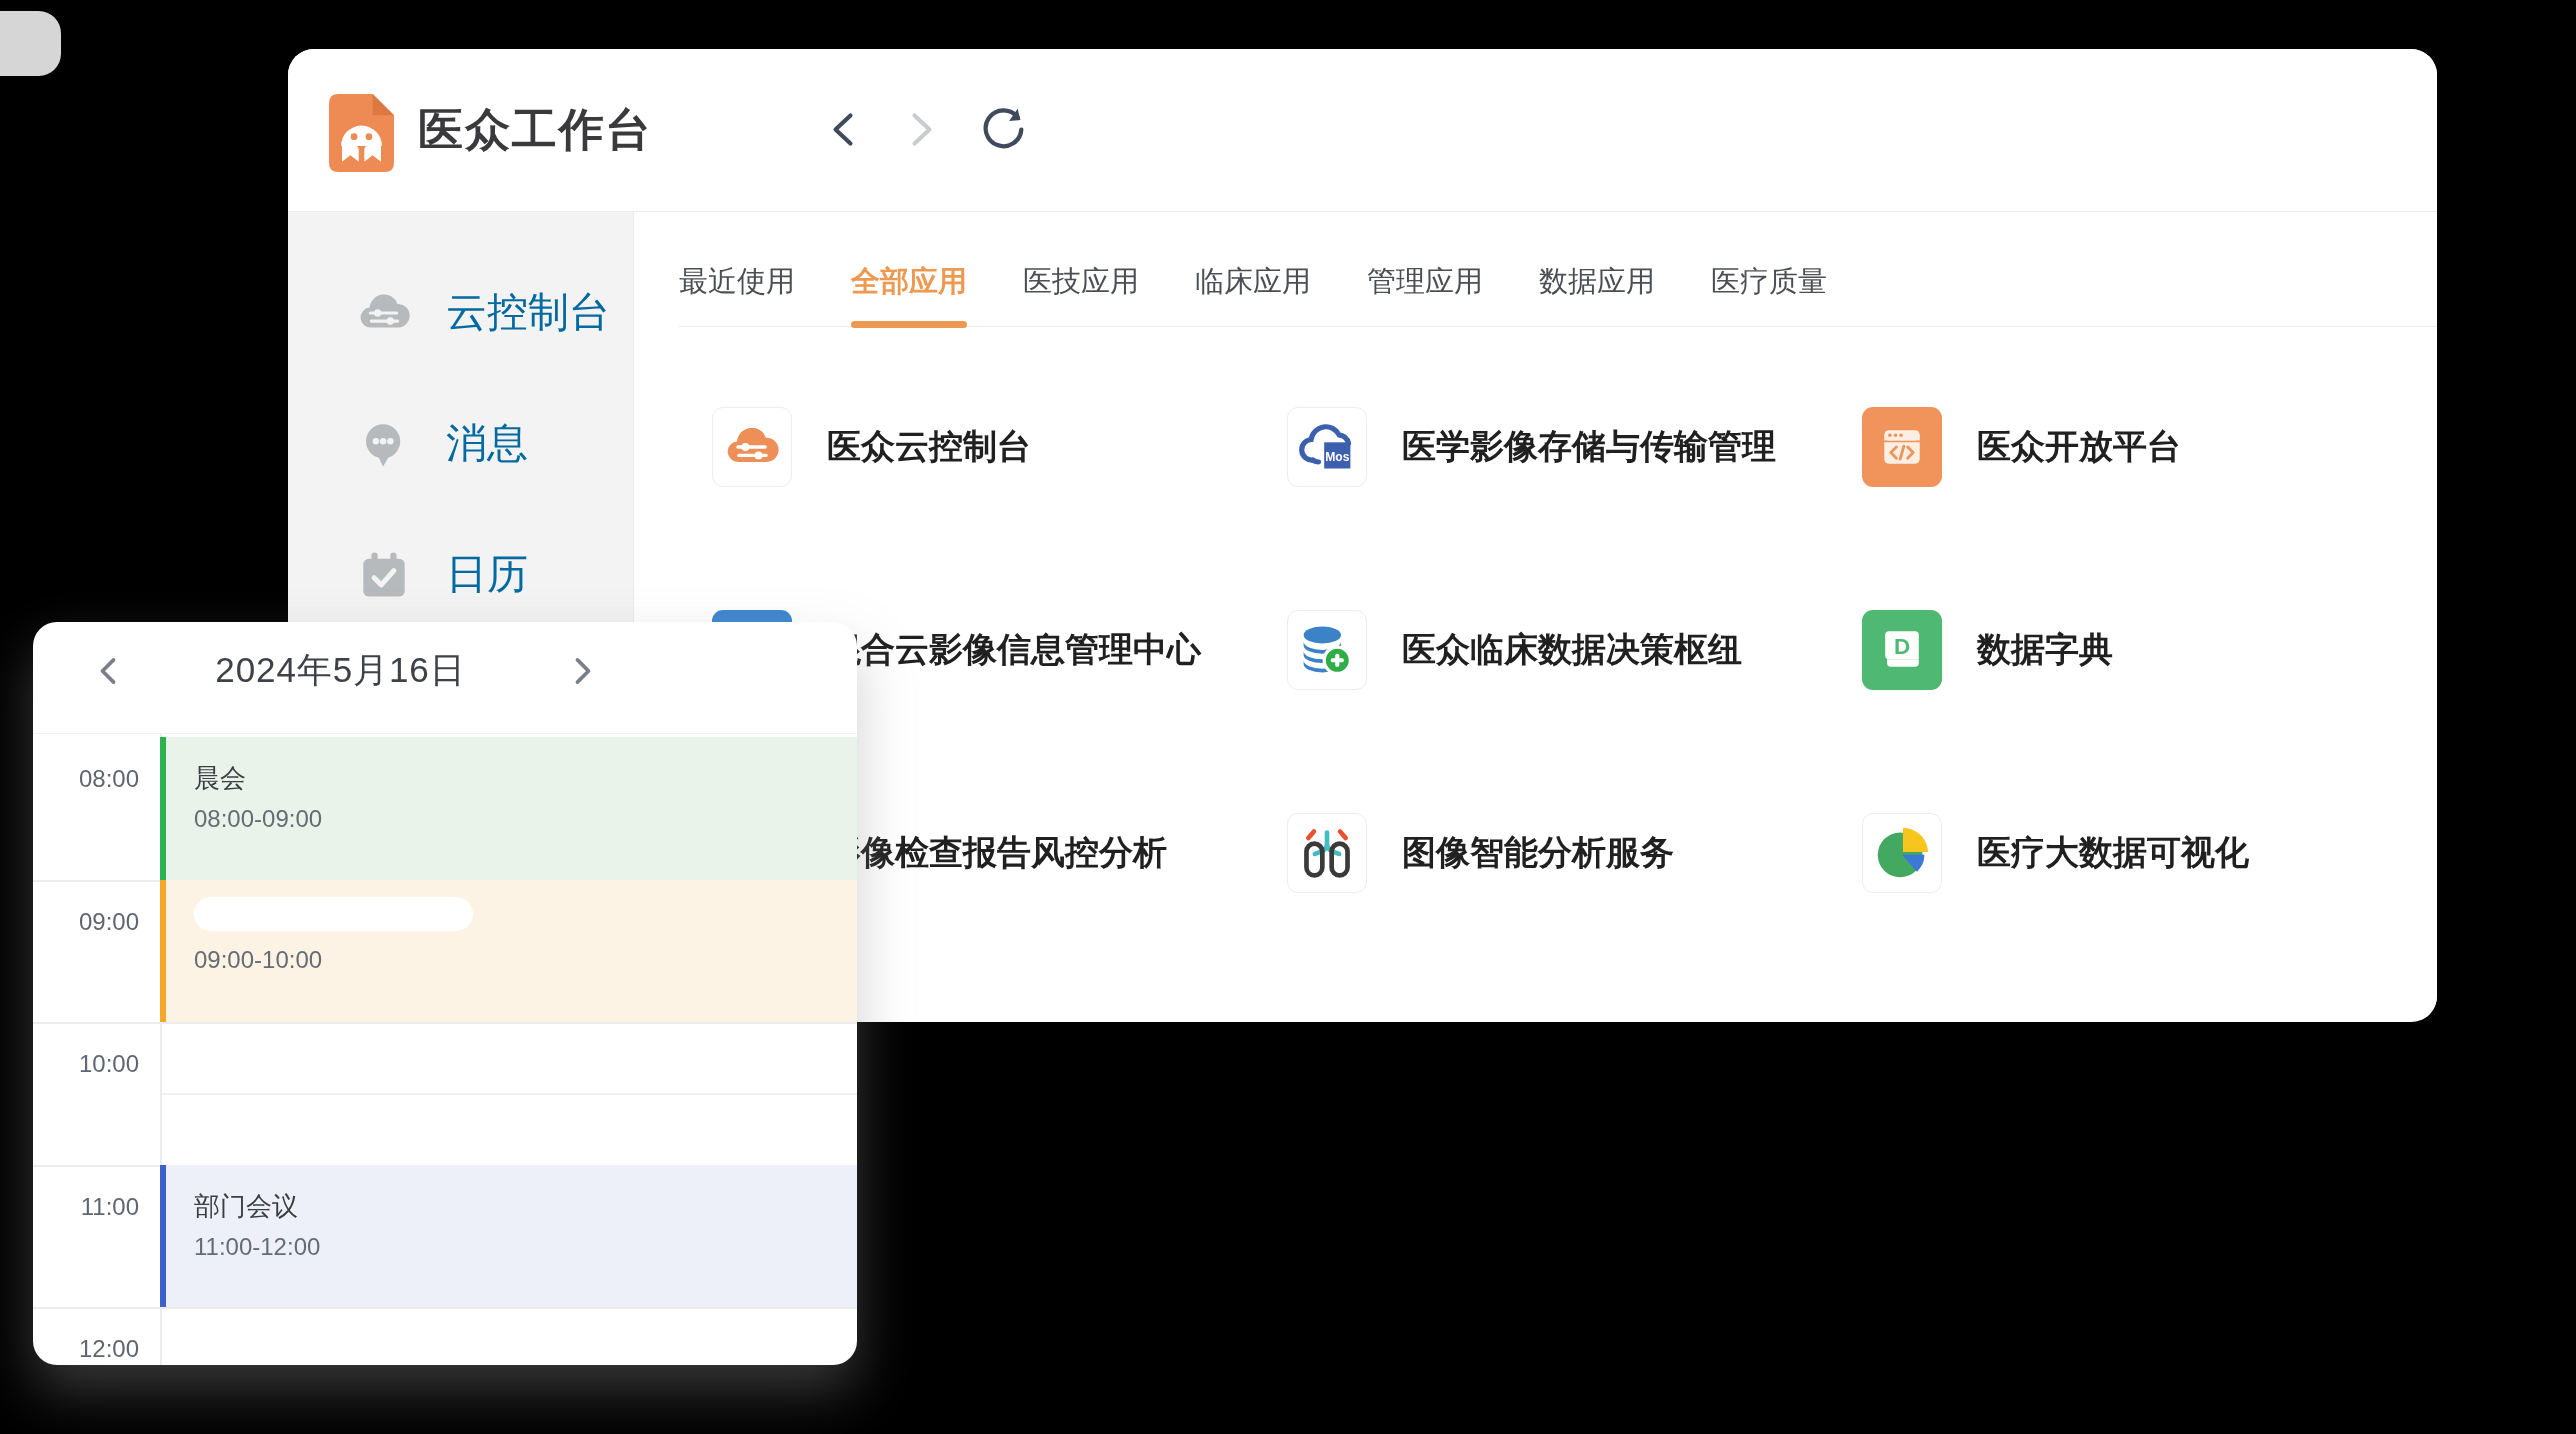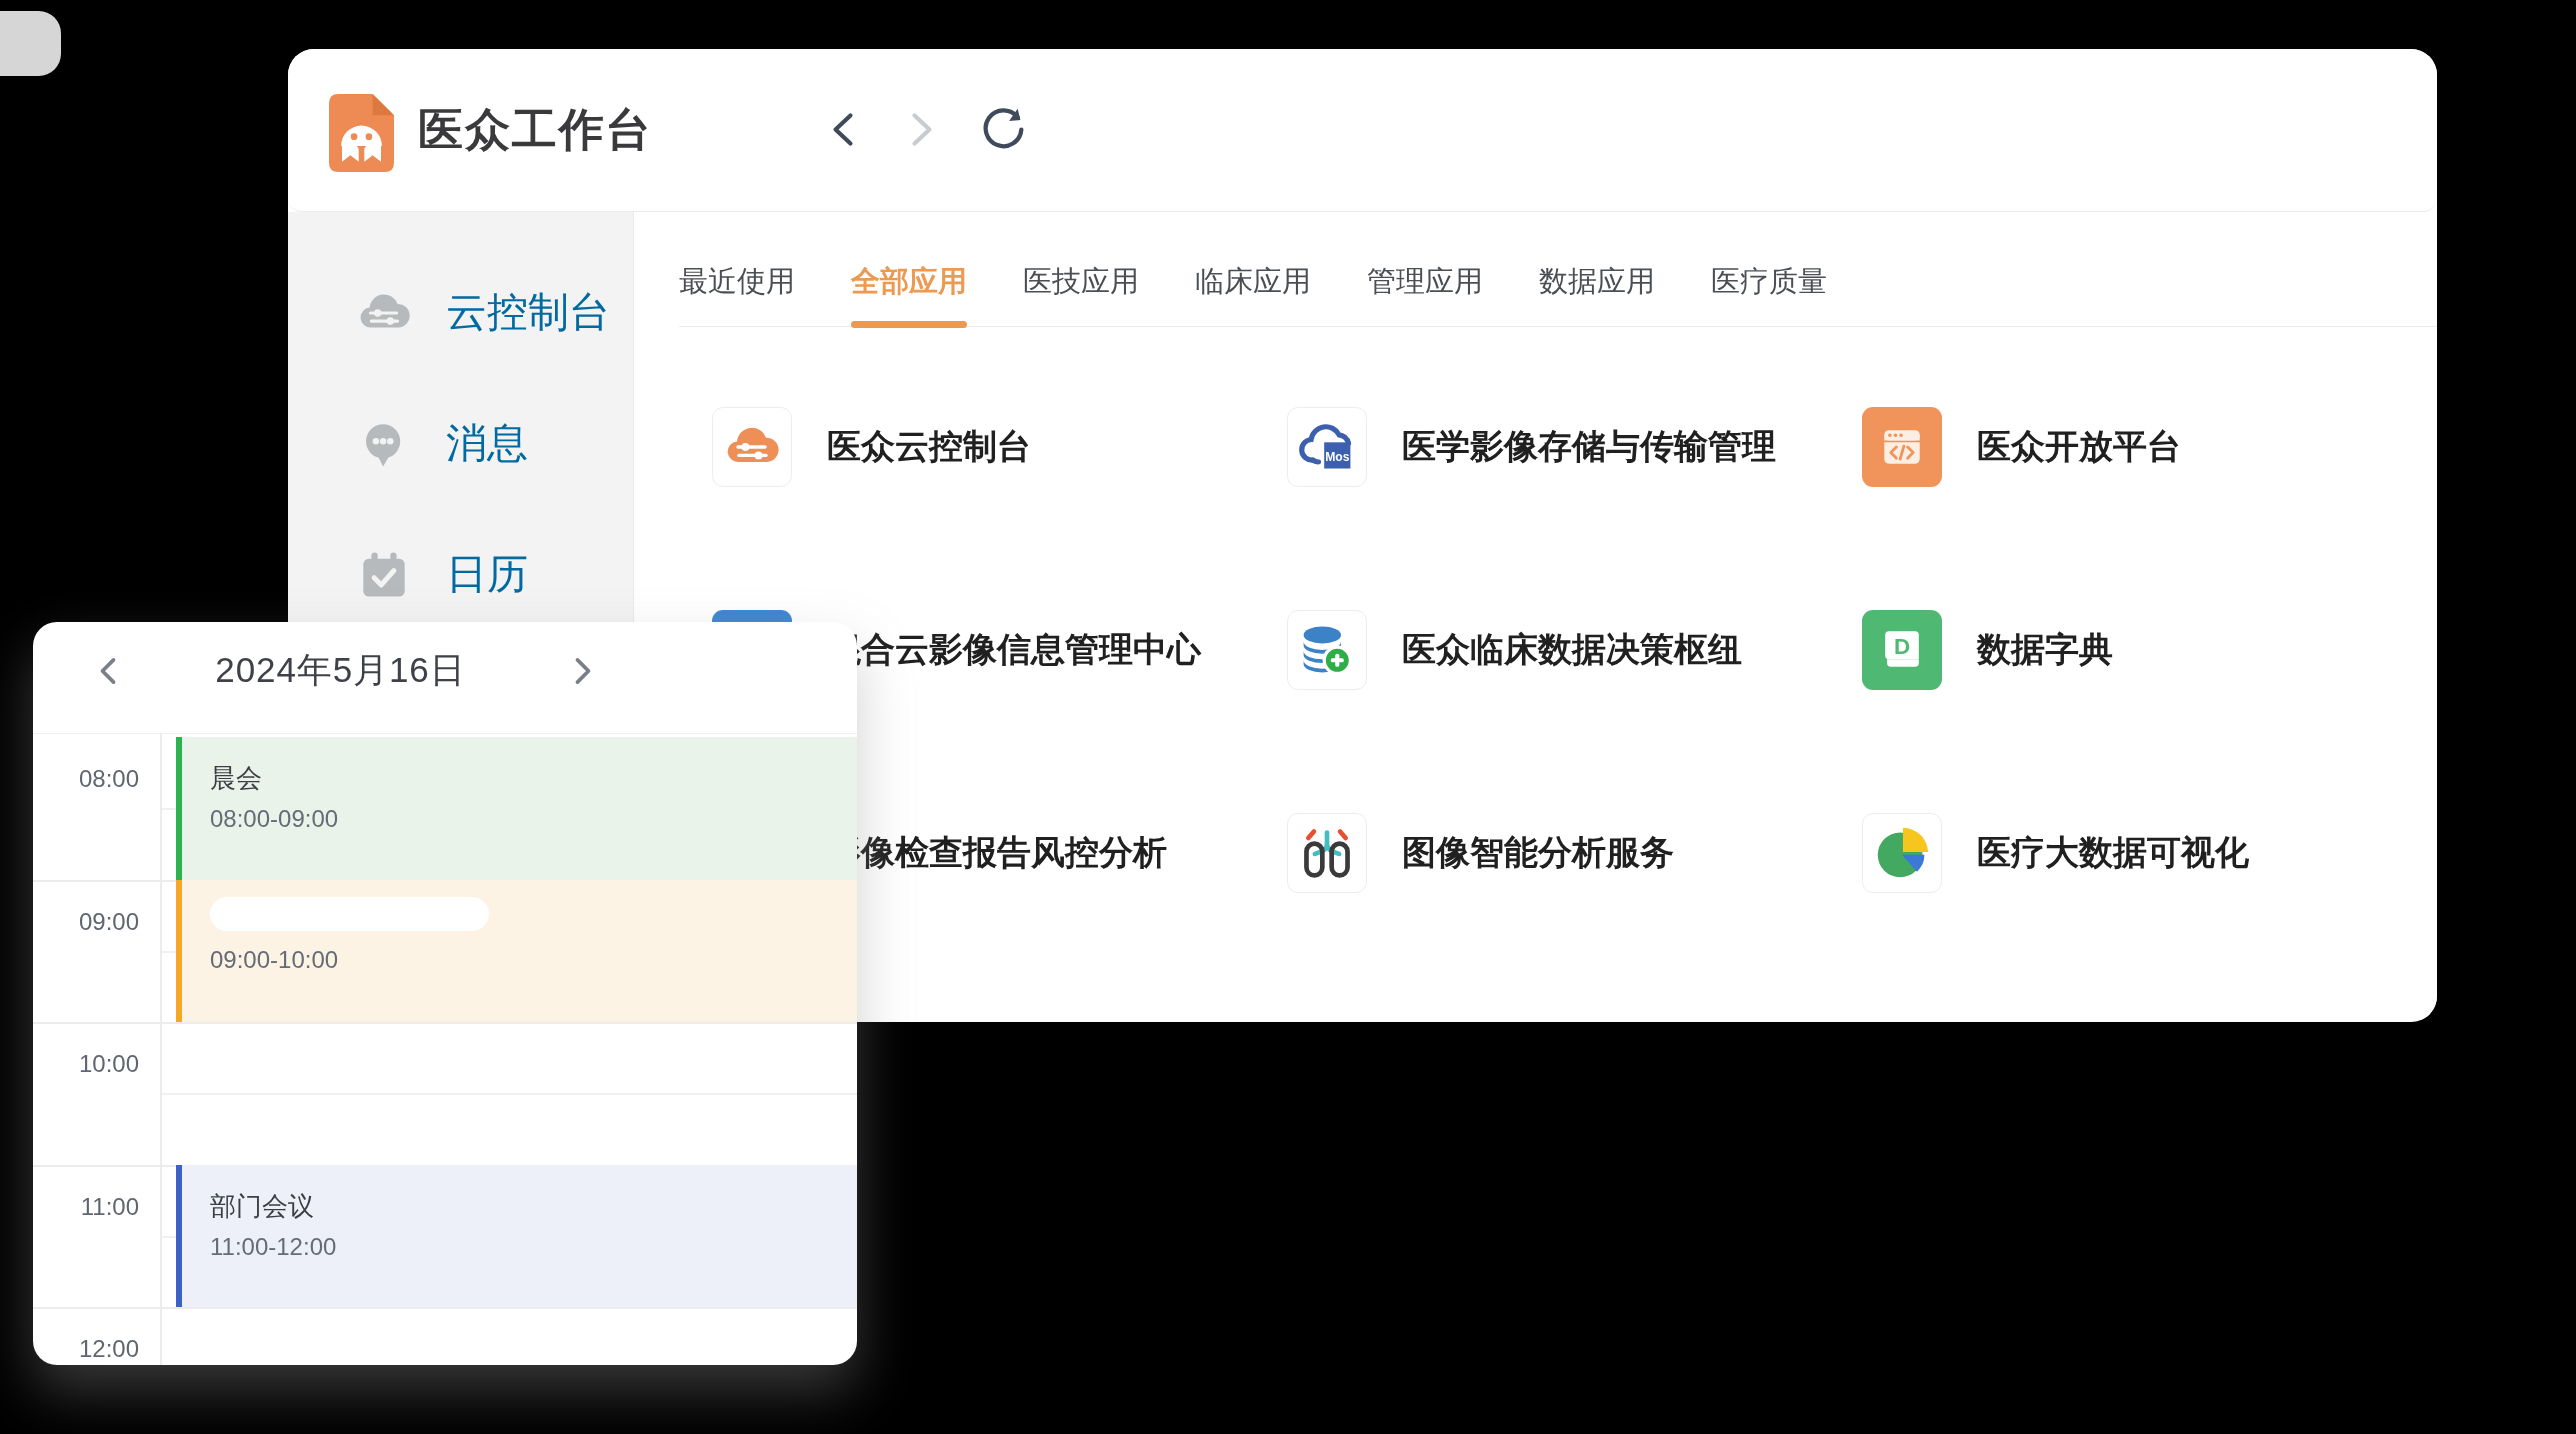--- a/index.html
+++ b/index.html
@@ -8,21 +8,21 @@
   #stage { position:relative; width:2576px; height:1434px; background:#000; overflow:hidden; }
 
   
   .bg-corner { position:absolute; left:-28px; top:11.2px; width:89px; height:65px;
     background:#d6d6d6; border-radius:22.3px; }
 
   
   .window { position:absolute; left:288px; top:49px; width:2149px; height:973px;
     background:#fff; border-radius:26px; overflow:hidden; }
 
-  .win-header { position:relative; height:163px; background:#fff; border-bottom:1.9px solid #ececec;border-radius:14px; }
+  .win-header { position:relative; height:163px; background:#fff; border-bottom:1.9px solid #ececec; }
   .logo { position:absolute; left:41px; top:45px; width:65px; height:78px; }
   .win-title { position:absolute; left:130px; top:0; height:161px; display:flex; align-items:center;
     font-size:45px; font-weight:700; color:#3a3a3c; letter-spacing:1.9px; }
   .nav-btn { position:absolute; top:0; height:161px; display:flex; align-items:center; cursor:pointer; }
   .nav-back { left:538px; } .nav-forward { left:617px; } .nav-refresh { left:692px; }
 
   .win-body { display:flex; height:808px; }
 
   
   .sidebar { width:524px; background:#f2f3f2; border-right:1.9px solid #eaeaea; padding-top:56px; }
@@ -57,21 +57,21 @@
   .cal-chev.prev { left:63px; } .cal-chev.next { left:538px; }
   .cal-date { position:absolute; left:98px; top:0; width:419px; height:97px;
     display:flex; align-items:center; justify-content:center;
     font-size:35px; font-weight:500; color:#3e4148; letter-spacing:0.9px; }
   .cal-body { position:relative; height:642px; }
   .v-divider { position:absolute; left:127px; top:0; bottom:0; width:1.9px; background:#ececec; }
   .hour-line { position:absolute; left:0; right:0; height:1.9px; background:#ececec; }
   .half-line { position:absolute; left:128px; right:0; height:1.9px; background:#f0f0f0; }
   .time-label { position:absolute; left:0; width:106px; text-align:right;
     font-size:24px; color:#5f6670; }
-  .event { position:absolute; left:127px; right:0; border-left:6.5px solid; padding:24px 0 16px 28px;margin-left:16px; }
+  .event { position:absolute; left:127px; right:0; border-left:6.5px solid; padding:24px 0 16px 28px; }
   .event-title { font-size:26px; font-weight:500; color:#3b3f45; }
   .event-time { font-size:24px; color:#666c75; margin-top:9.3px; }
   .event-pill { width:279px; height:34px; border-radius:17px; background:#fff; }
   .event.redacted { padding-top:17px; }
   .event.redacted .event-time { margin-top:15px; }
 
   svg { display:block; }
 </style>
 </head>
 <body>

